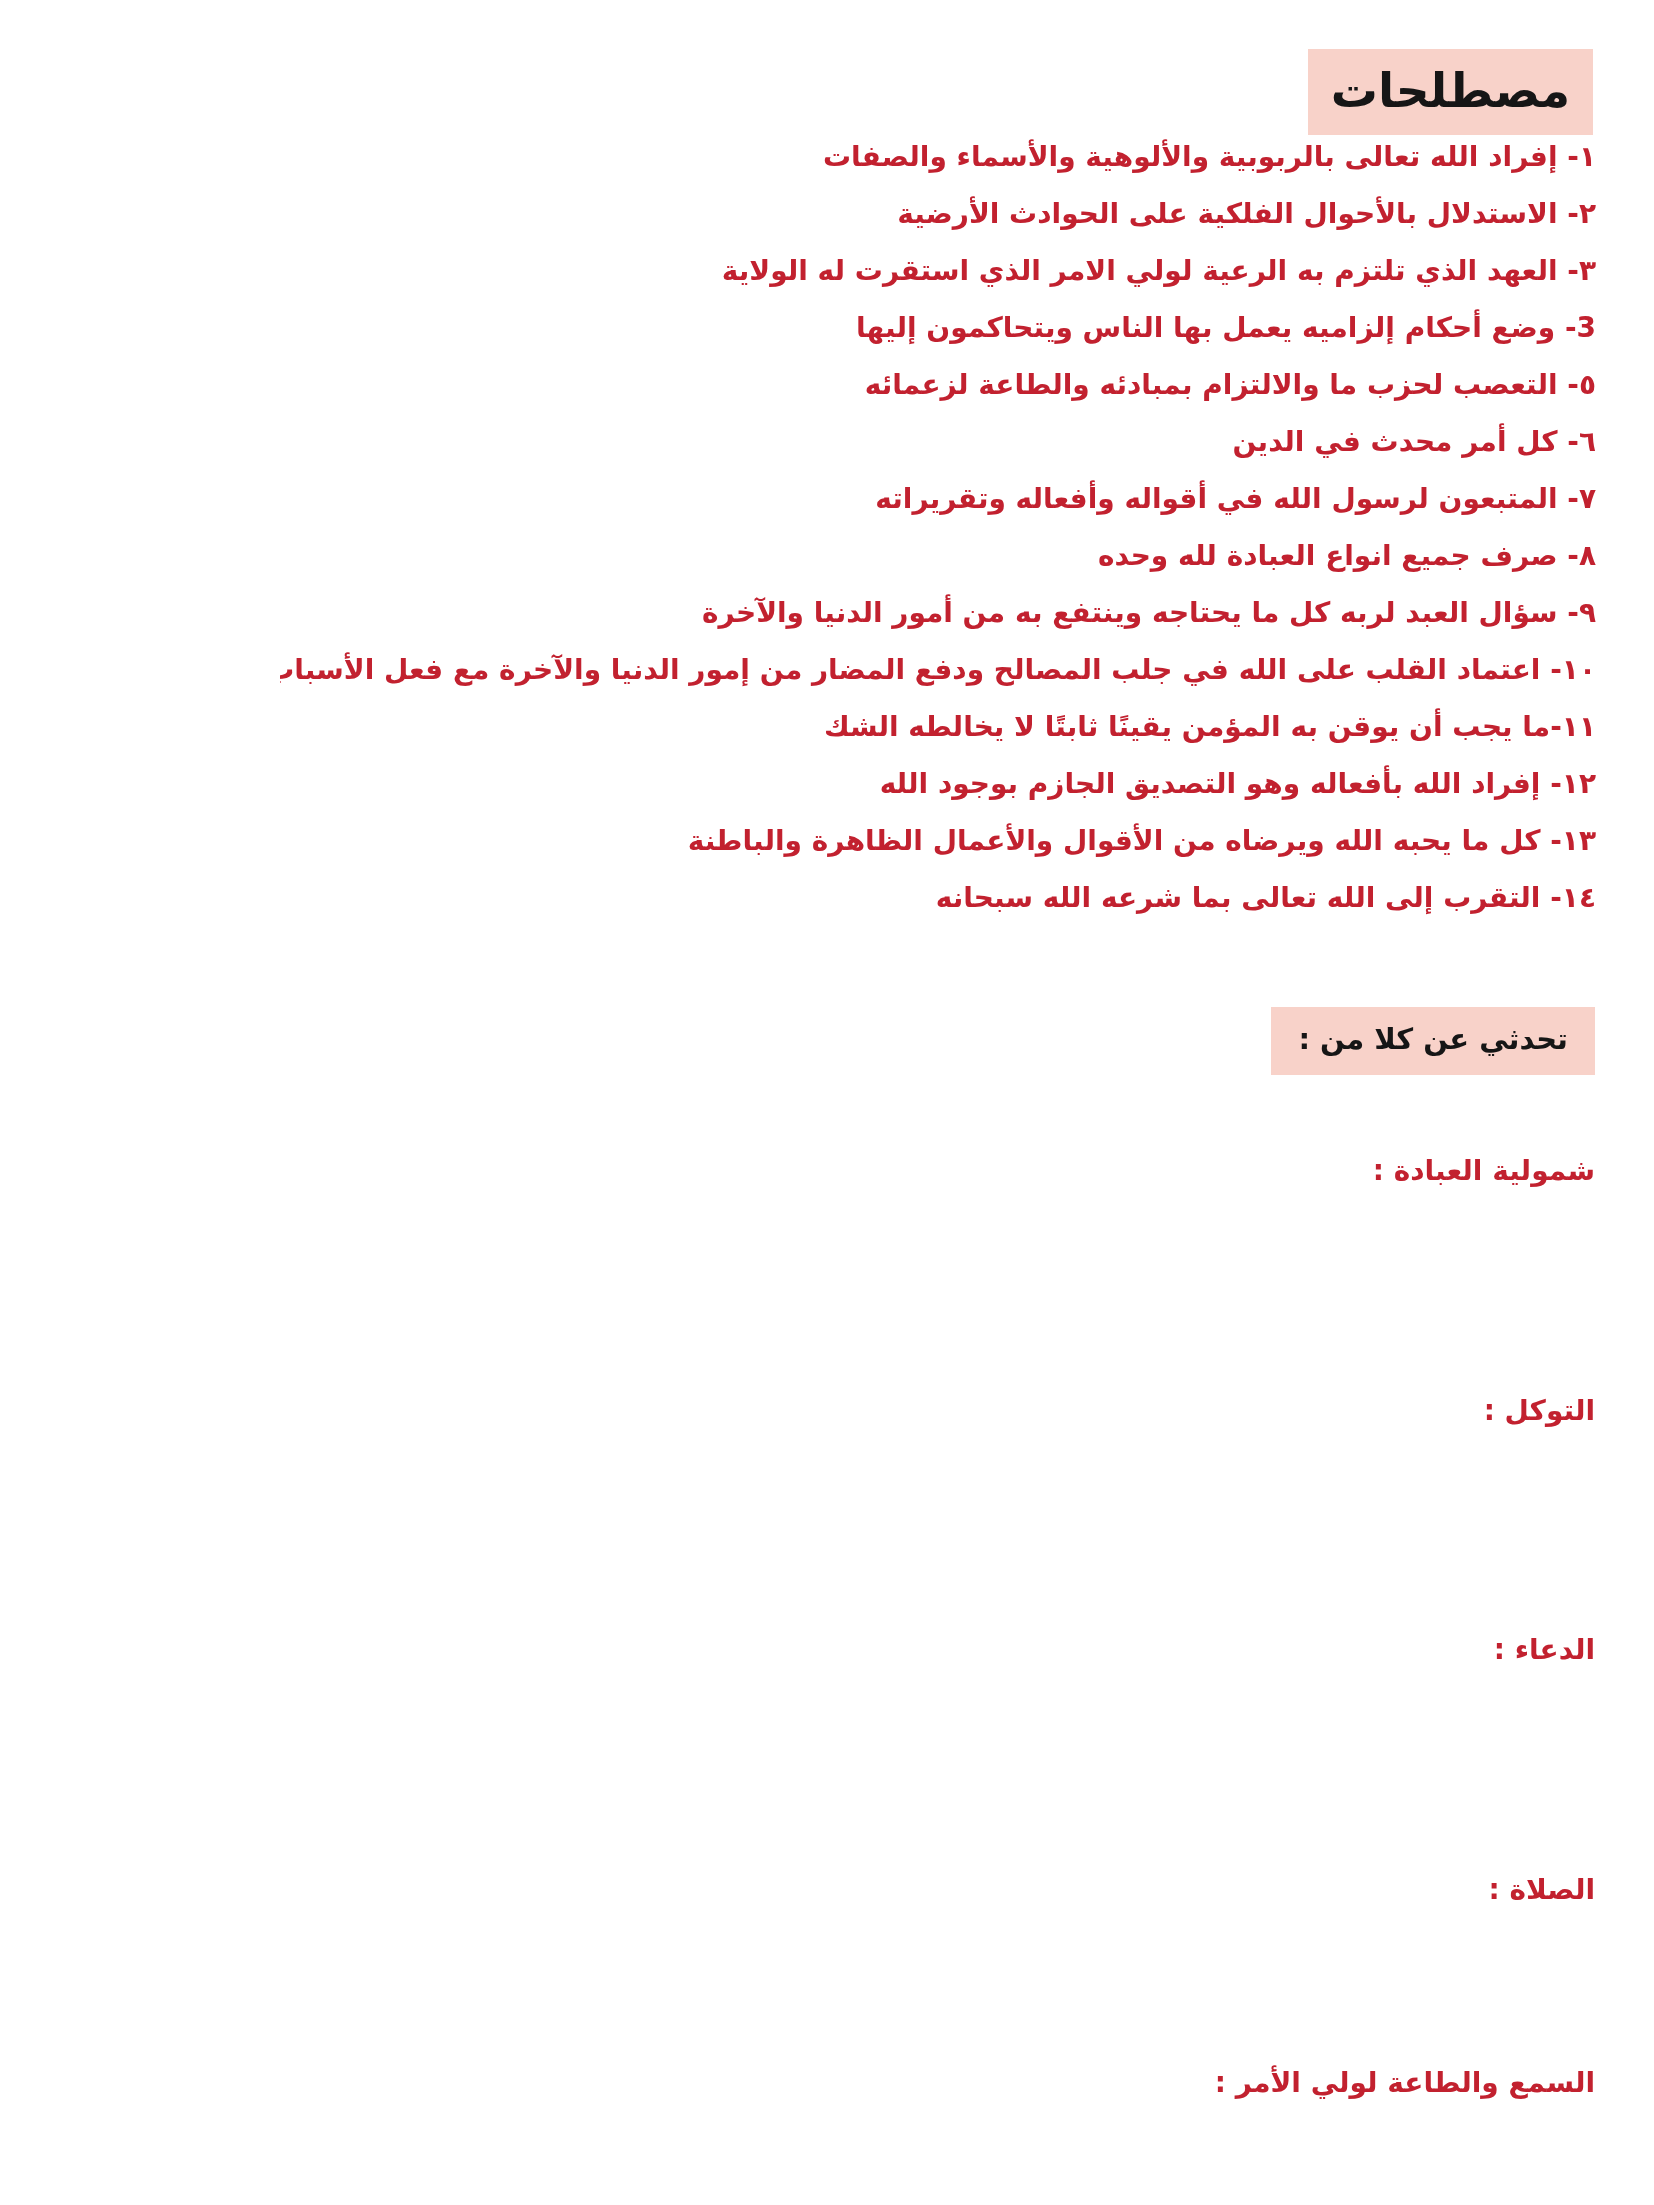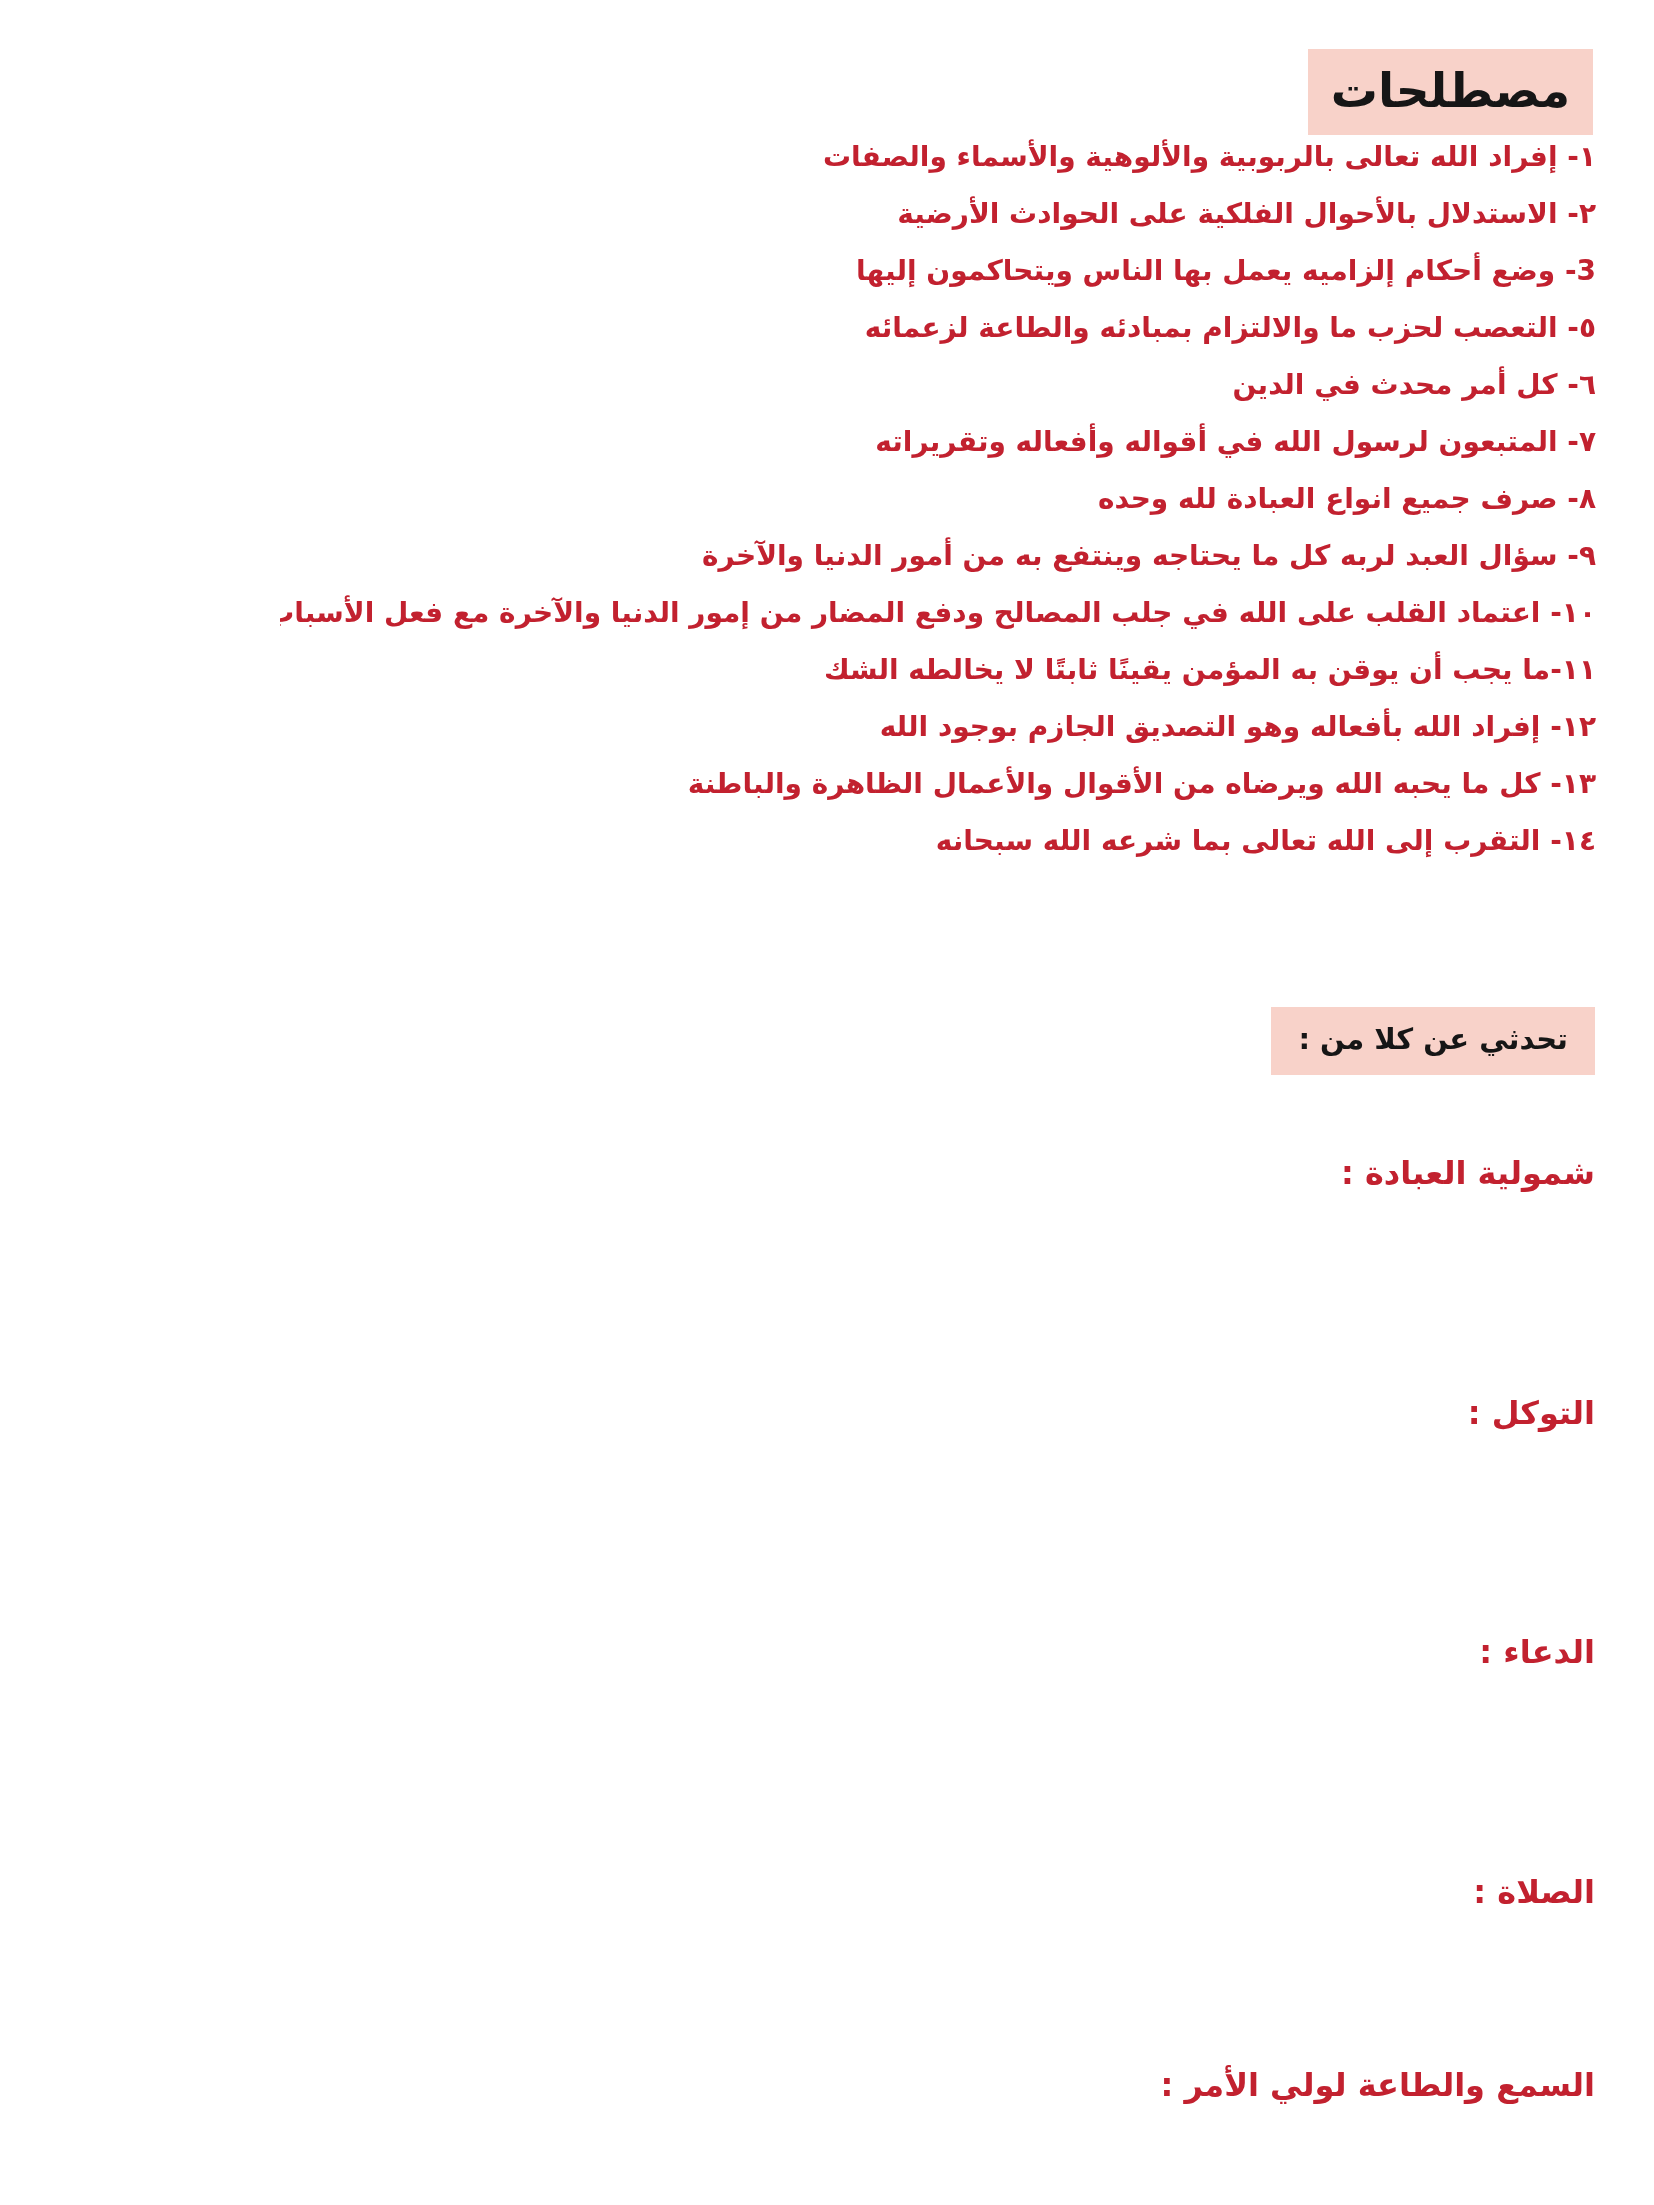--- a/index.html
+++ b/index.html
@@ -50,39 +50,40 @@
   }
   .term-line {
     white-space: nowrap;
     overflow: visible;
   }
   .prompt {
     position: absolute;
     right: 59px;
     color: #c2212f;
     font-weight: 700;
-    font-size: 32px;
+    font-size: 28px;
     white-space: nowrap;
   }
   .prompt-1 { top: 1154px; }
   .prompt-2 { top: 1394px; }
   .prompt-3 { top: 1633px; }
   .prompt-4 { top: 1873px; }
   .prompt-5 { top: 2066px; }
 </style>
 </head>
 <body>
 
 <div class="page">
 
   <div class="highlight-box box-terms">مصطلحات</div>
 
   <div class="terms-list">
     <div class="term-line">١- إفراد الله تعالى بالربوبية والألوهية والأسماء والصفات</div>
     <div class="term-line">٢- الاستدلال بالأحوال الفلكية على الحوادث الأرضية</div>
+    <div class="term-line">٣- العهد الذي تلتزم به الرعية لولي الامر الذي استقرت له الولاية</div>
     <div class="term-line">3- وضع أحكام إلزاميه يعمل بها الناس ويتحاكمون إليها</div>
     <div class="term-line">٥- التعصب لحزب ما والالتزام بمبادئه والطاعة لزعمائه</div>
     <div class="term-line">٦- كل أمر محدث في الدين</div>
     <div class="term-line">٧- المتبعون لرسول الله في أقواله وأفعاله وتقريراته</div>
     <div class="term-line">٨- صرف جميع انواع العبادة لله وحده</div>
     <div class="term-line">٩- سؤال العبد لربه كل ما يحتاجه وينتفع به من أمور الدنيا والآخرة</div>
     <div class="term-line">١٠- اعتماد القلب على الله في جلب المصالح ودفع المضار من إمور الدنيا والآخرة مع فعل الأسباب</div>
     <div class="term-line">١١-ما يجب أن يوقن به المؤمن يقينًا ثابتًا لا يخالطه الشك</div>
     <div class="term-line">١٢- إفراد الله بأفعاله وهو التصديق الجازم بوجود الله</div>
     <div class="term-line">١٣- كل ما يحبه الله ويرضاه من الأقوال والأعمال الظاهرة والباطنة</div>

